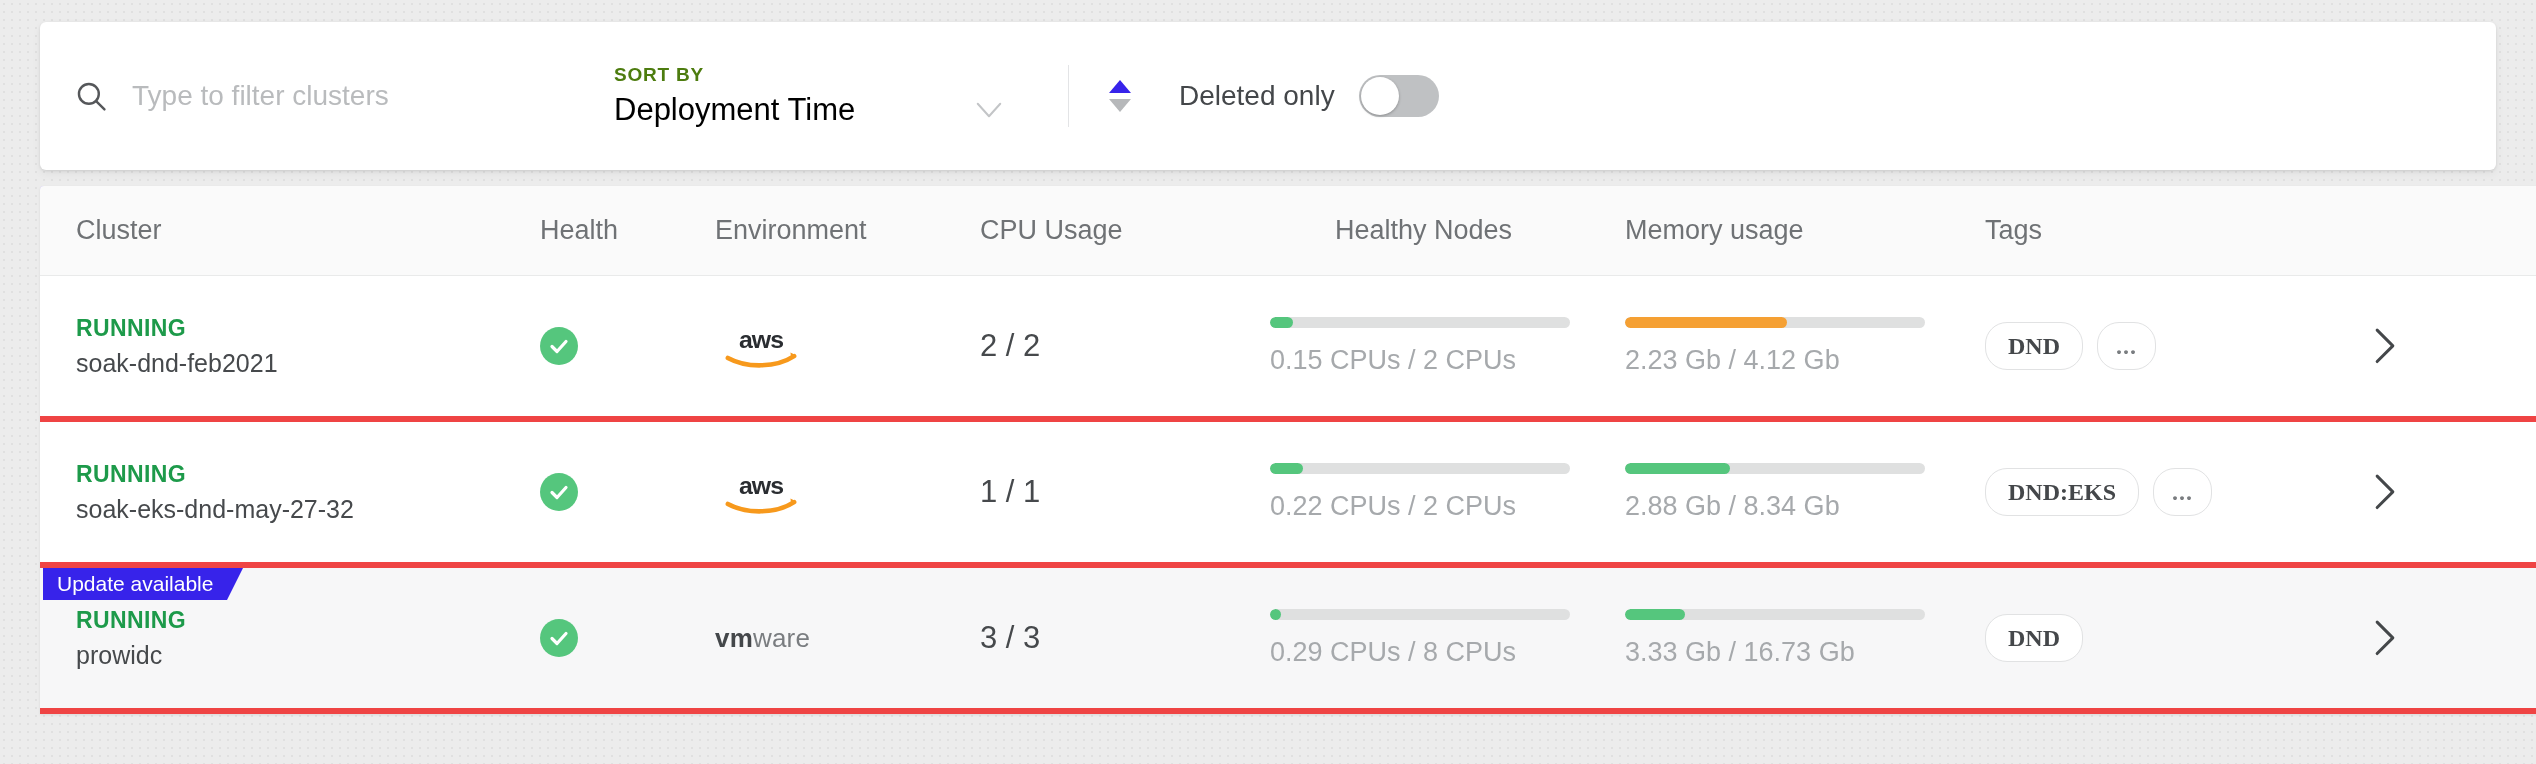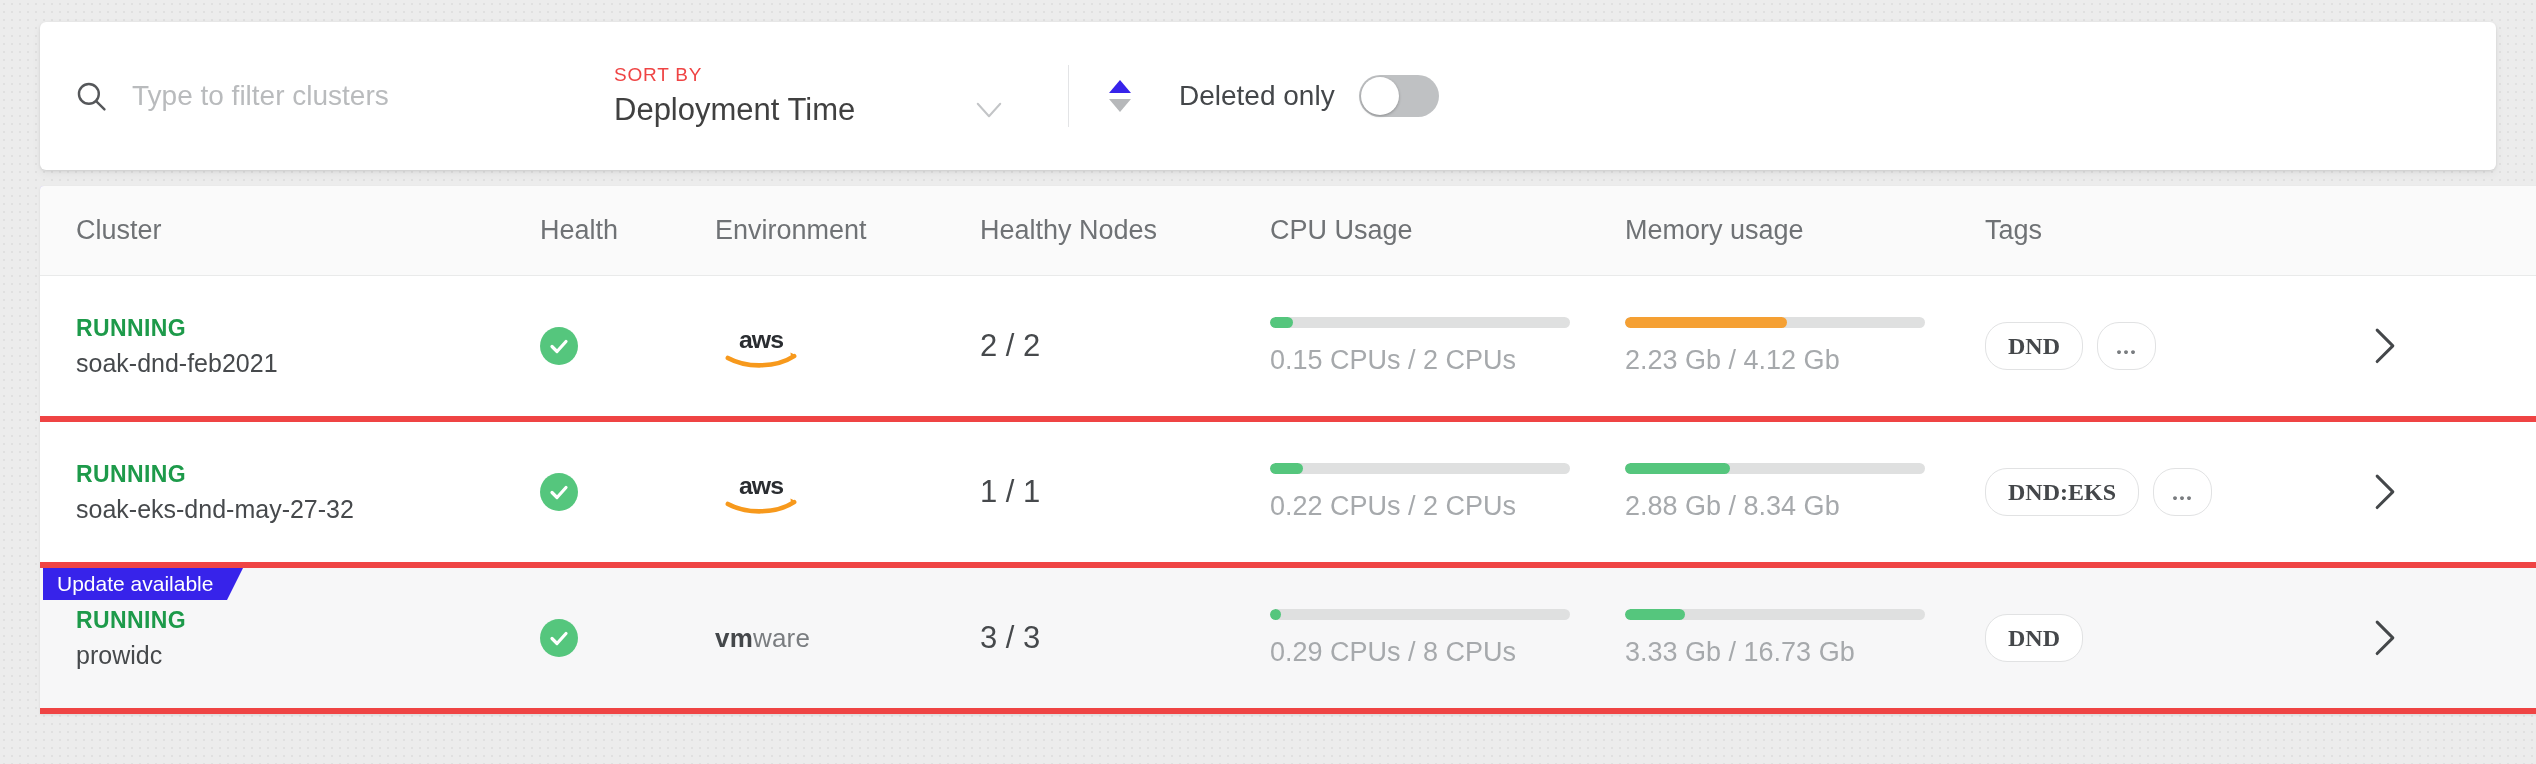--- a/index.html
+++ b/index.html
@@ -59,33 +59,33 @@
 
   .sortby-group {
     flex: 0 0 auto;
     width: 430px;
     position: relative;
     margin-left: 40px;
   }
   .sortby-label {
     font-size: 19px;
     letter-spacing: 0.8px;
-    color: #ef4444;
-    font-weight: 400;
+    color: #4d7c0f;
+    font-weight: 700;
     margin-bottom: 6px;
   }
   .sortby-row {
     display: flex;
     align-items: center;
     justify-content: space-between;
     width: 390px;
   }
   .sortby-value {
     font-size: 31px;
-    color: #404040;
+    color: #000000;
   }
   .chevron-down {
     width: 30px; height: 20px;
     color: #c3c5c7;
   }
 
   .tb-divider {
     width: 1px;
     height: 62px;
     background: #e3e4e6;
@@ -326,22 +326,22 @@
   </div>
 
 </div>
 
 <div class="table-card">
 
   <div class="row thead">
     <div class="cell c-cluster">Cluster</div>
     <div class="cell c-health">Health</div>
     <div class="cell c-env">Environment</div>
+    <div class="cell c-cpu">CPU Usage</div>
     <div class="cell c-nodes">Healthy Nodes</div>
-    <div class="cell c-cpu">CPU Usage</div>
     <div class="cell c-mem">Memory usage</div>
     <div class="cell c-tags">Tags</div>
     <div class="cell c-chev"></div>
   </div>
 
   <div id="tbody">
       <div class="row tbody-row">
         <div class="cell c-cluster">
           <div class="status-running">RUNNING</div>
           <div class="cluster-name">soak-dnd-feb2021</div>

